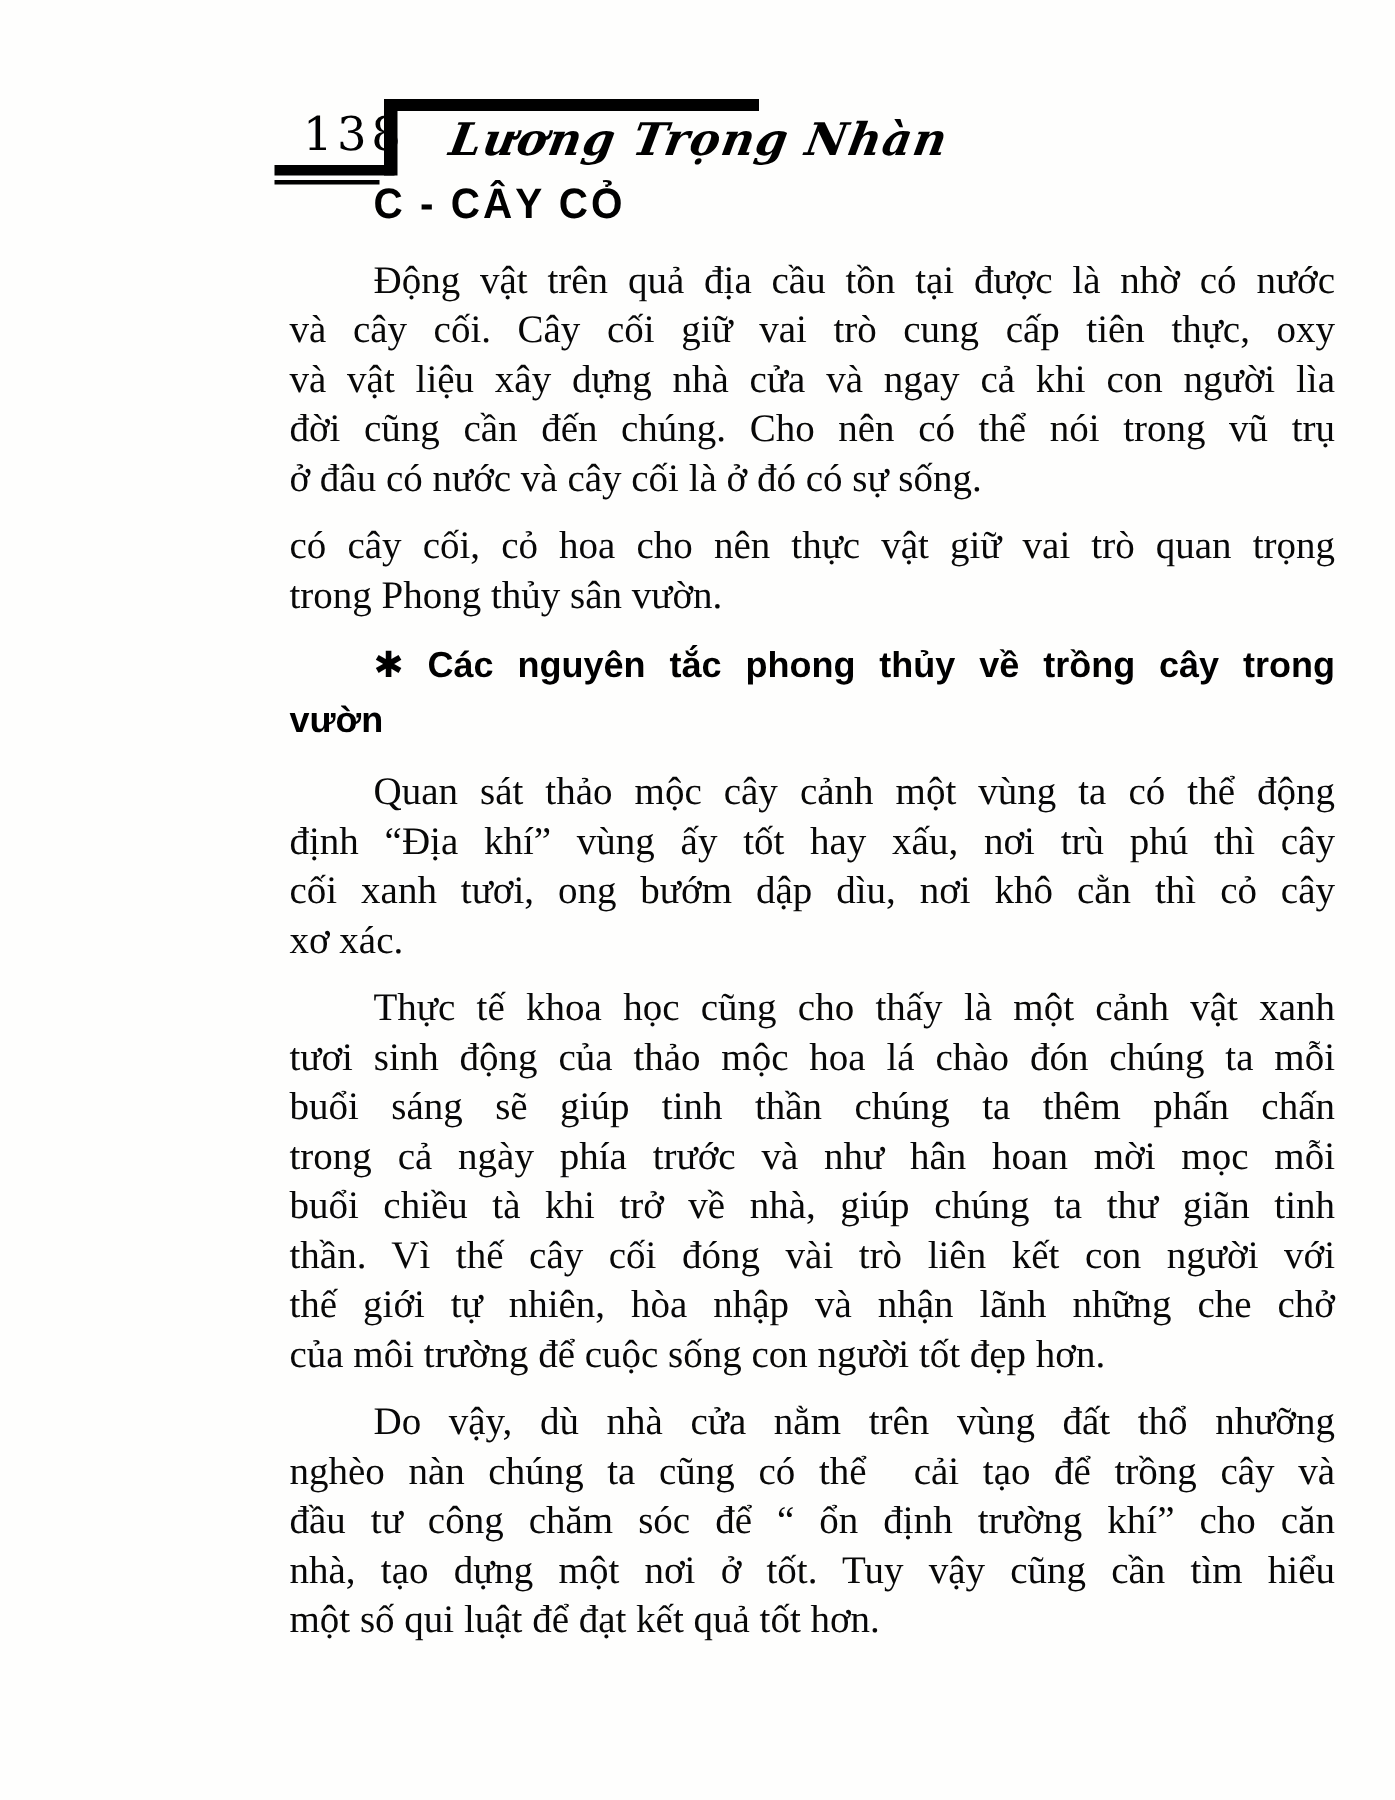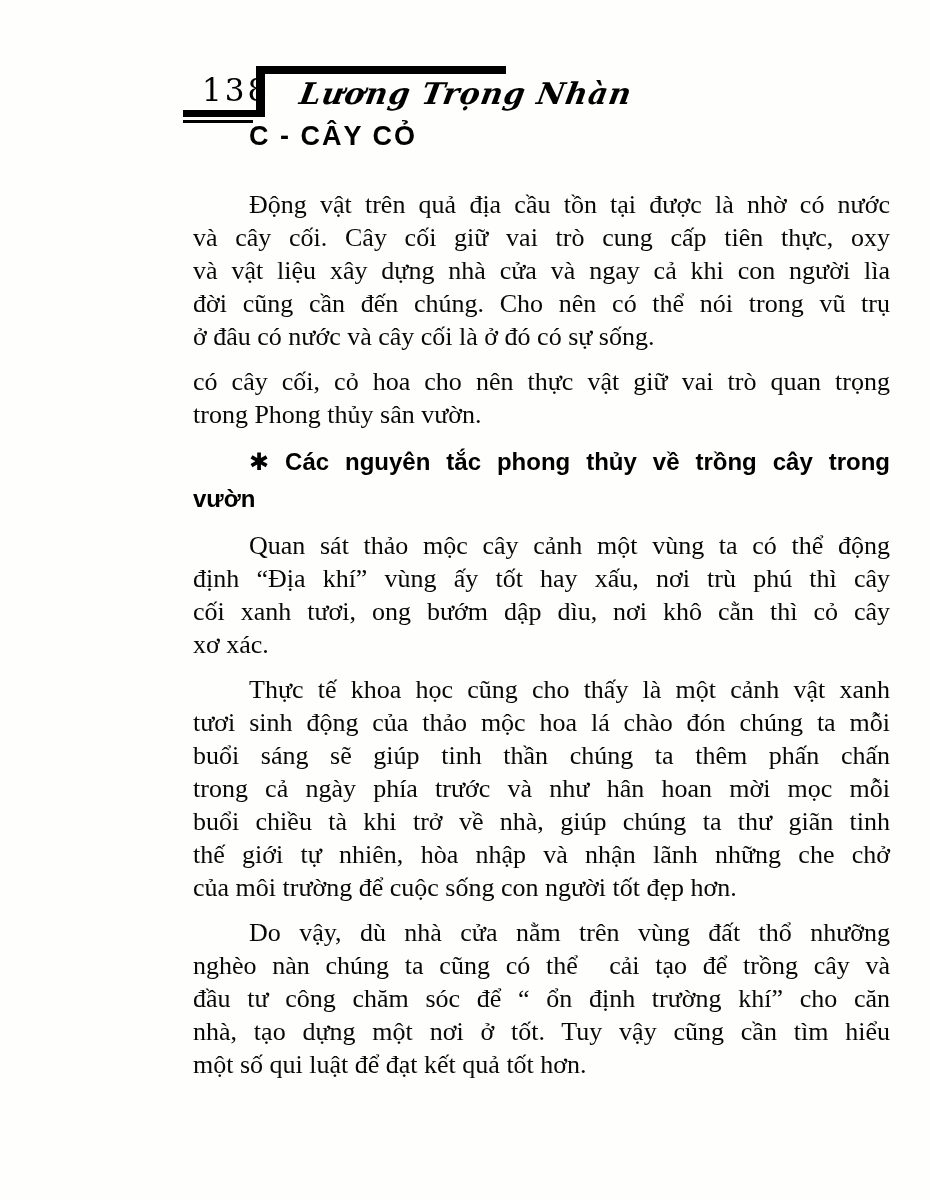--- a/index.html
+++ b/index.html
@@ -85,21 +85,21 @@
     letter-spacing: 2px;
     transform: scaleY(1.05);
     color: #000;
     white-space: nowrap;
   }
 
   
   .body-content {
     position: absolute;
     left: 193px;
-    top: 188px;
+    top: 170px;
     width: 697px;
   }
   .block { margin: 0 0 12px 0; }
   .para-block {
     font-family: "Liberation Serif", serif;
     font-size: 26px;
     line-height: 33px;
     color: #080808;
   }
   .heading-block {
@@ -155,20 +155,21 @@
         <div class="line">định “Địa khí” vùng ấy tốt hay xấu, nơi trù phú thì cây</div>
         <div class="line">cối xanh tươi, ong bướm dập dìu, nơi khô cằn thì cỏ cây</div>
         <div class="line last">xơ xác.</div>
       </div>
       <div class="block para-block">
         <div class="line first">Thực tế khoa học cũng cho thấy là một cảnh vật xanh</div>
         <div class="line">tươi sinh động của thảo mộc hoa lá chào đón chúng ta mỗi</div>
         <div class="line">buổi sáng sẽ giúp tinh thần chúng ta thêm phấn chấn</div>
         <div class="line">trong cả ngày phía trước và như hân hoan mời mọc mỗi</div>
         <div class="line">buổi chiều tà khi trở về nhà, giúp chúng ta thư giãn tinh</div>
+        <div class="line">thần. Vì thế cây cối đóng vài trò liên kết con người với</div>
         <div class="line">thế giới tự nhiên, hòa nhập và nhận lãnh những che chở</div>
         <div class="line last">của môi trường để cuộc sống con người tốt đẹp hơn.</div>
       </div>
       <div class="block para-block">
         <div class="line first">Do vậy, dù nhà cửa nằm trên vùng đất thổ nhưỡng</div>
         <div class="line">nghèo nàn chúng ta cũng có thể&nbsp; cải tạo để trồng cây và</div>
         <div class="line">đầu tư công chăm sóc để “ ổn định trường khí” cho căn</div>
         <div class="line">nhà, tạo dựng một nơi ở tốt. Tuy vậy cũng cần tìm hiểu</div>
         <div class="line last">một số qui luật để đạt kết quả tốt hơn.</div>
       </div>

